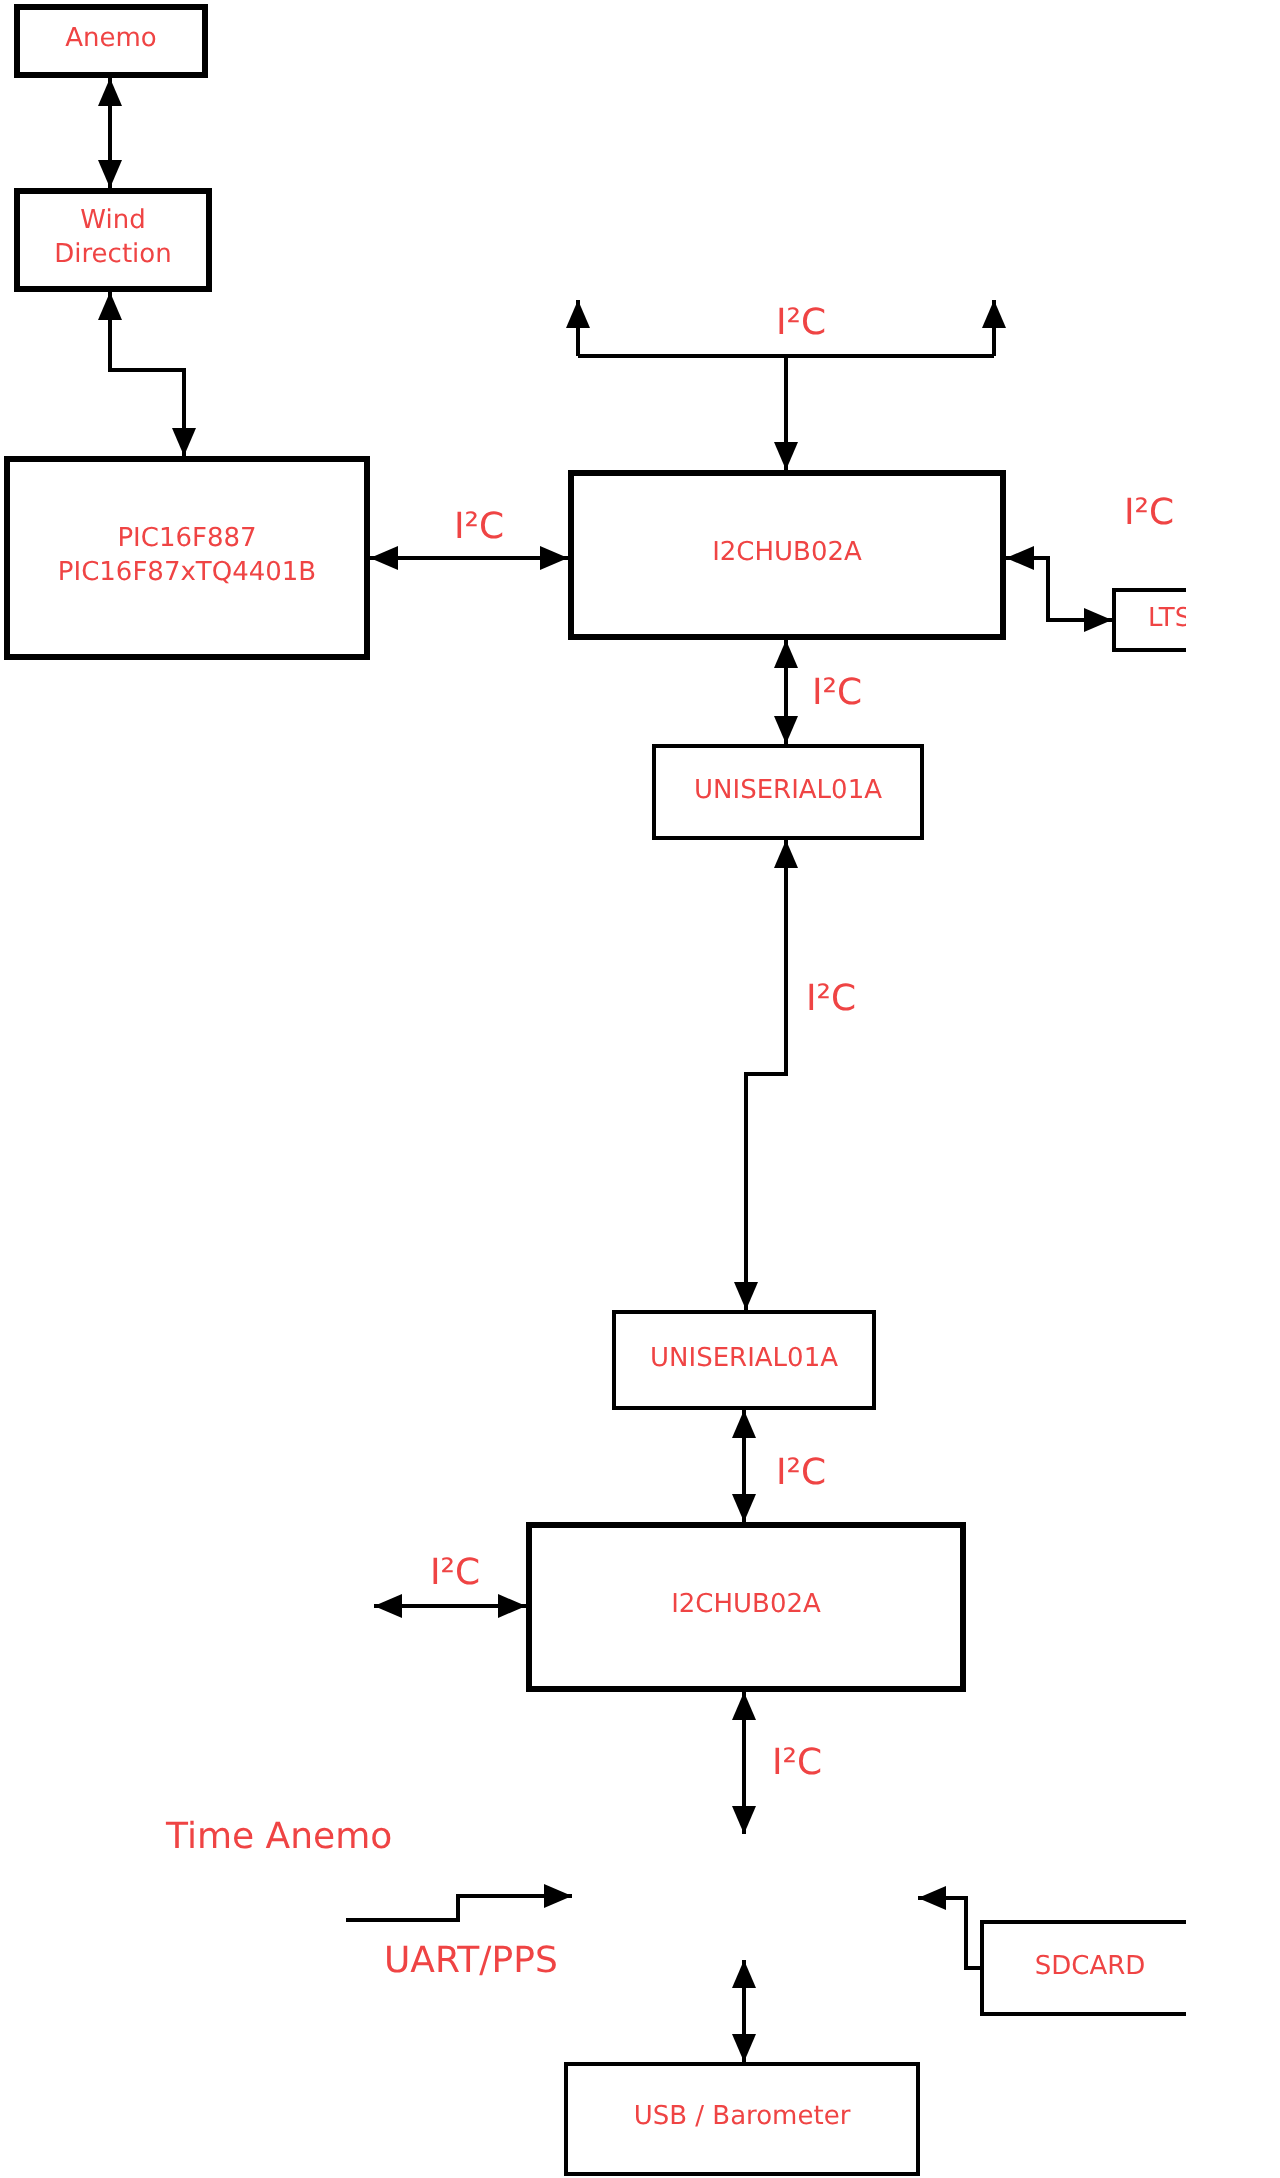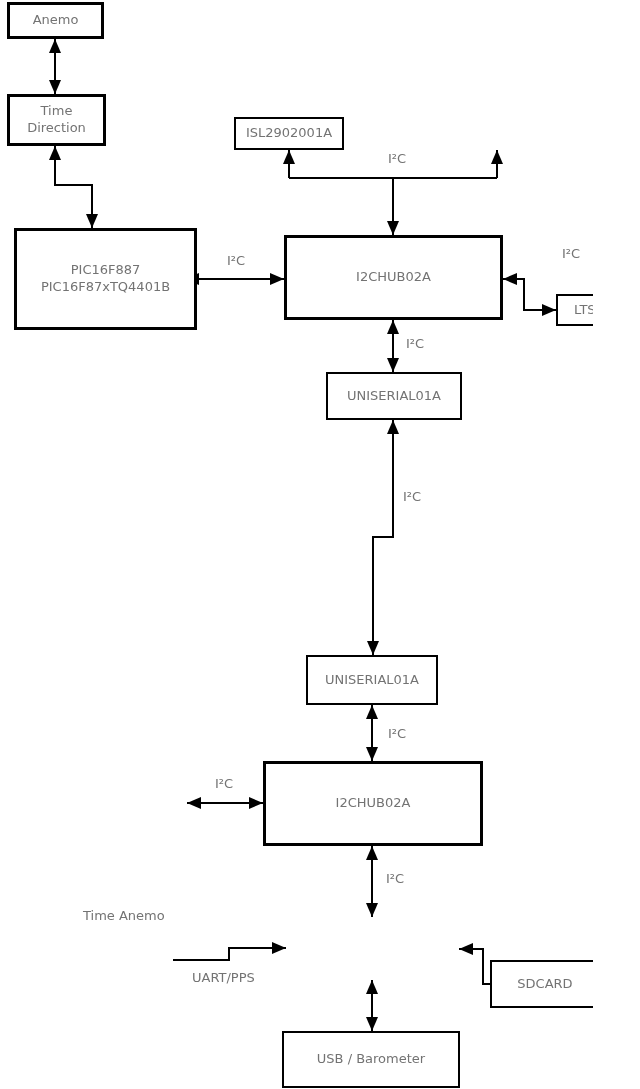--- a/index.html
+++ b/index.html
@@ -1,30 +1,30 @@
 <!DOCTYPE html>
 <html><head>
 <meta charset="utf-8">
 <style>
   html,body{margin:0;padding:0;background:#ffffff;}
   .stage{
     position:relative;width:593px;height:1089px;background:#ffffff;
-    font-family:"DejaVu Sans",sans-serif;color:#737373;overflow:hidden;
+    font-family:"DejaVu Sans",sans-serif;color:#ef4444;overflow:hidden;
   }
   .edges{position:absolute;left:0;top:0;width:640px;height:1089px;}
   .edges path{fill:none;stroke:#000;stroke-width:2;}
   .edges marker path{fill:#000;stroke:none;}
   .node{
     position:absolute;box-sizing:border-box;background:#ffffff;
     border:2px solid #000;display:flex;align-items:center;justify-content:center;
     text-align:center;font-size:13px;line-height:1.3;
   }
   .node.thick{border-width:3px;}
   .node span{white-space:pre-line;}
-  .elabel{position:absolute;font-size:13px;white-space:nowrap;}
+  .elabel{position:absolute;font-size:18px;white-space:nowrap;}
 </style>
 </head>
 <body>
 
 <div class="stage">
 
   <svg class="edges" viewBox="0 0 640 1089" xmlns="http://www.w3.org/2000/svg">
     <defs>
       <marker id="ah" viewBox="0 0 14 12" refX="14" refY="6" markerWidth="14" markerHeight="12" markerUnits="userSpaceOnUse" orient="auto-start-reverse">
         <path d="M0,0 L14,6 L0,12 z"></path>
@@ -46,32 +46,29 @@
     <path d="M173,960 H229 V948 H286" marker-end="url(#ah)"></path>
     <path d="M459,949 H483 V984 H505" marker-start="url(#ah)" marker-end="url(#ah)"></path>
     <path d="M372,980 V1031" marker-start="url(#ah)" marker-end="url(#ah)"></path>
   </svg>
 
   <div class="node thick" style="left:7px;top:2px;width:97px;height:37px">
     <span>Anemo</span>
   </div>
 
   <div class="node thick" style="left:7px;top:94px;width:99px;height:52px">
-    <span>Time
+    <span>Wind
 Direction</span>
   </div>
 
-  <div class="node thick" style="left:14px;top:228px;width:183px;height:102px">
+  <div class="node thick" style="left:2px;top:228px;width:183px;height:102px">
     <span>PIC16F887
 PIC16F87xTQ4401B</span>
   </div>
 
-  <div class="node" style="left:234px;top:117px;width:110px;height:33px">
-    <span>ISL2902001A</span>
-  </div>
 
 
   <div class="node thick" style="left:284px;top:235px;width:219px;height:85px">
     <span>I2CHUB02A</span>
   </div>
 
   <div class="node" style="left:556px;top:294px;width:83px;height:32px">
     <span>LTS01A</span>
   </div>
 

